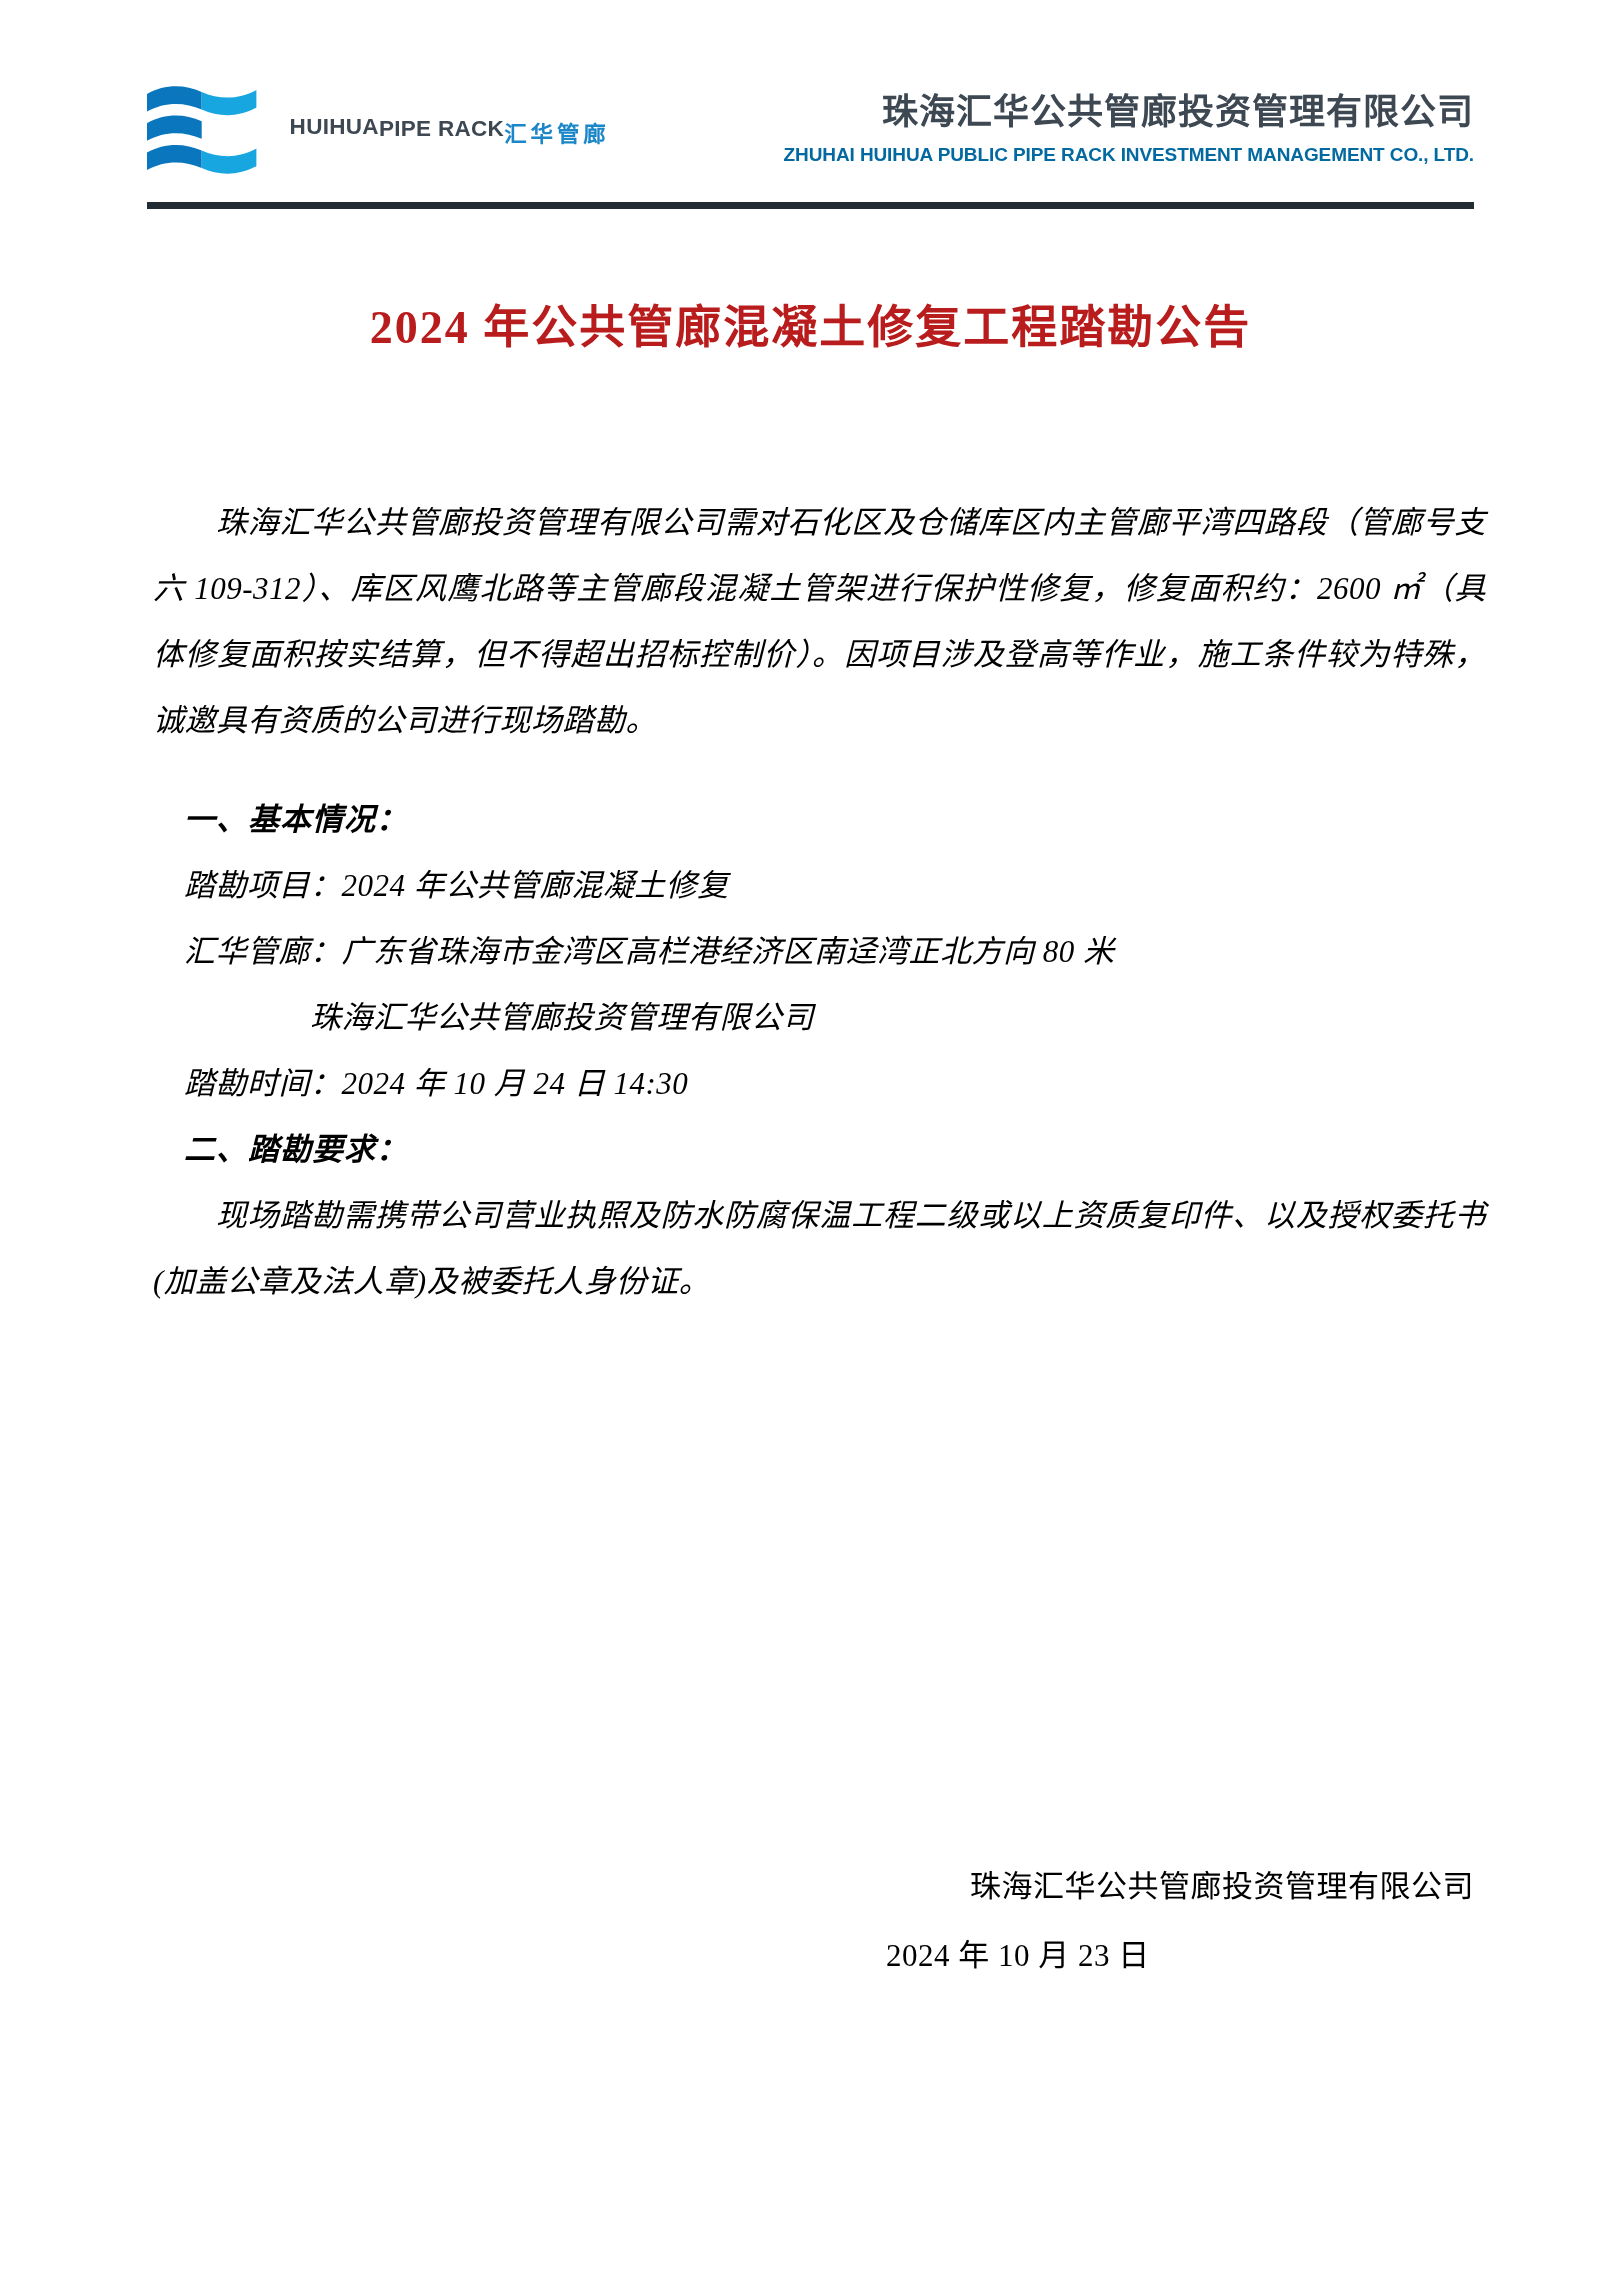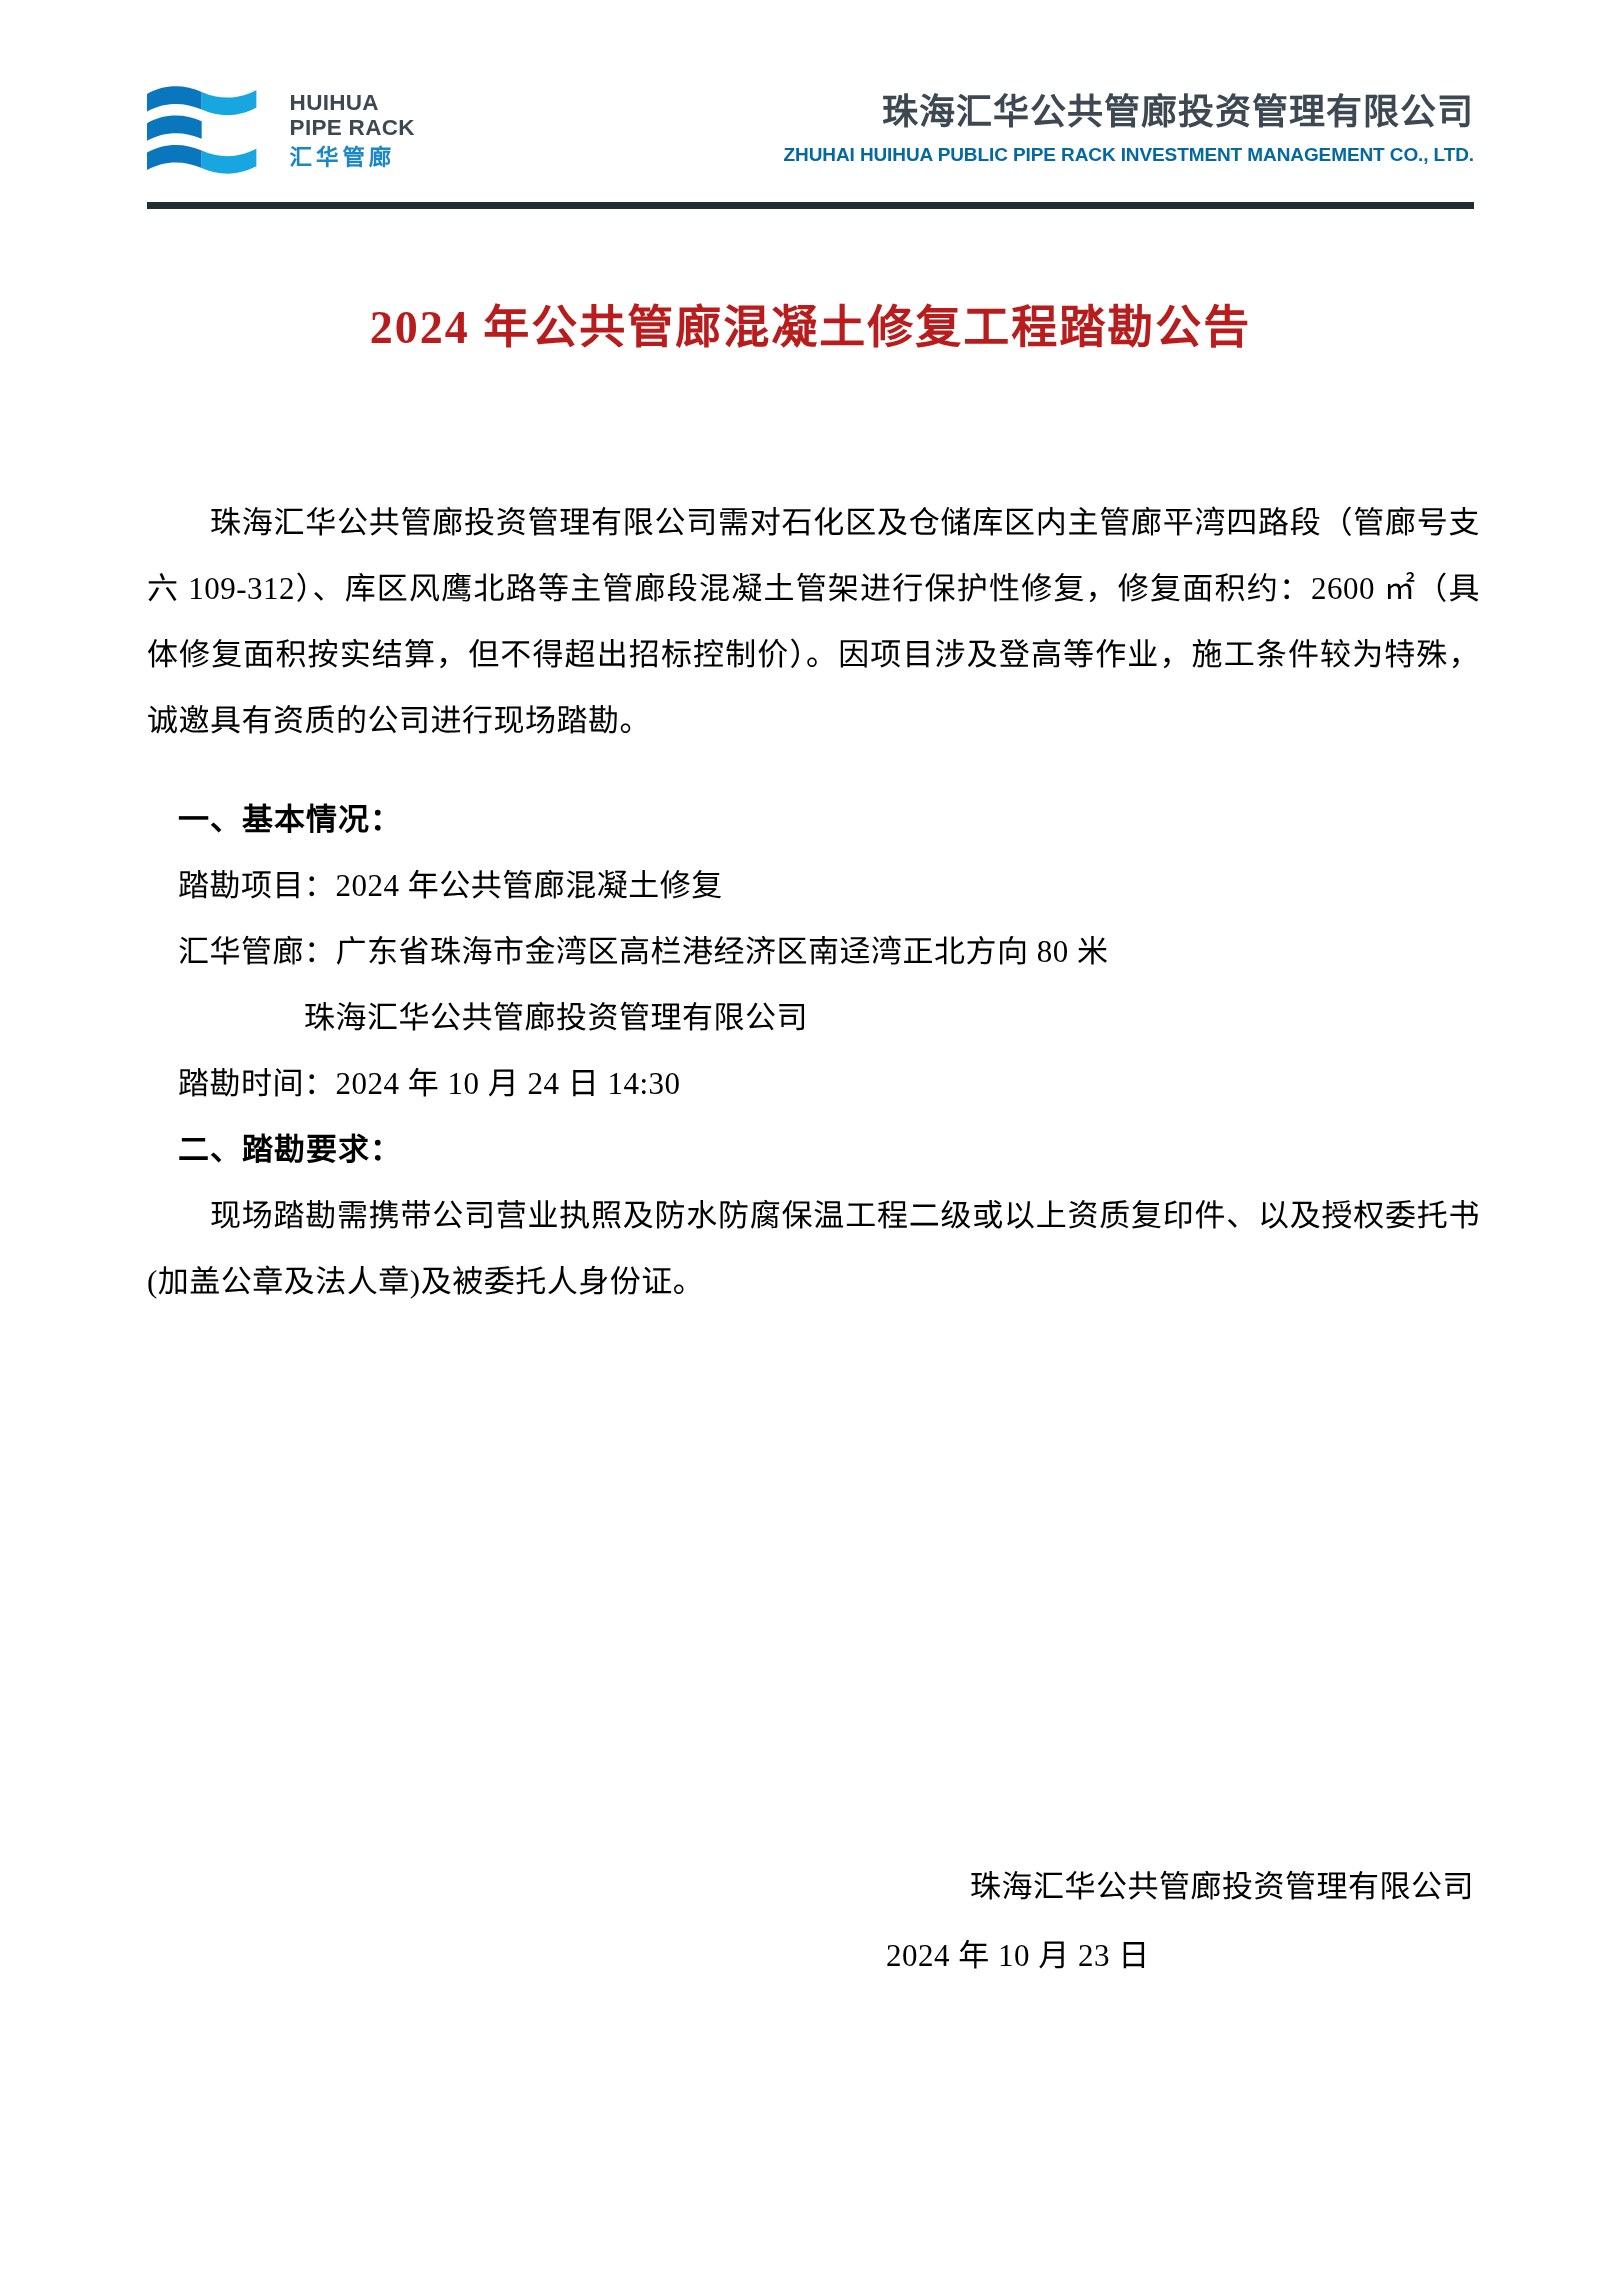--- a/index.html
+++ b/index.html
@@ -38,21 +38,20 @@
     align-items: center;
     gap: 17.6px;
   }
   .wave-logo {
     width: 125px;
     height: 90px;
     display: block;
   }
   .brand-text {
     display: flex;
-    flex-direction: column;
     justify-content: center;
     line-height: 1.0;
   }
   .brand-en-1, .brand-en-2 {
     font-family: "Liberation Sans", "DejaVu Sans", sans-serif;
     font-weight: bold;
     font-size: 22.5px;
     letter-spacing: 0.3px;
     color: #3d4852;
   }
@@ -109,23 +108,24 @@
     font-family: "Liberation Serif", "DejaVu Serif", serif;
     font-weight: bold;
     font-size: 46px;
     letter-spacing: 2px;
     color: #b91c1c;
   }
 
   
   .body-area {
     position: absolute;
-    left: 147px;
+    left: 153px;
     top: 490px;
     width: 1333px;
+    font-style: italic;
   }
   .para {
     font-size: 31px;
     line-height: 66px;
     letter-spacing: 0.5px;
     text-align: justify;
     text-justify: inter-ideograph;
     margin: 0;
   }
   .para.indent { text-indent: 63px; }

